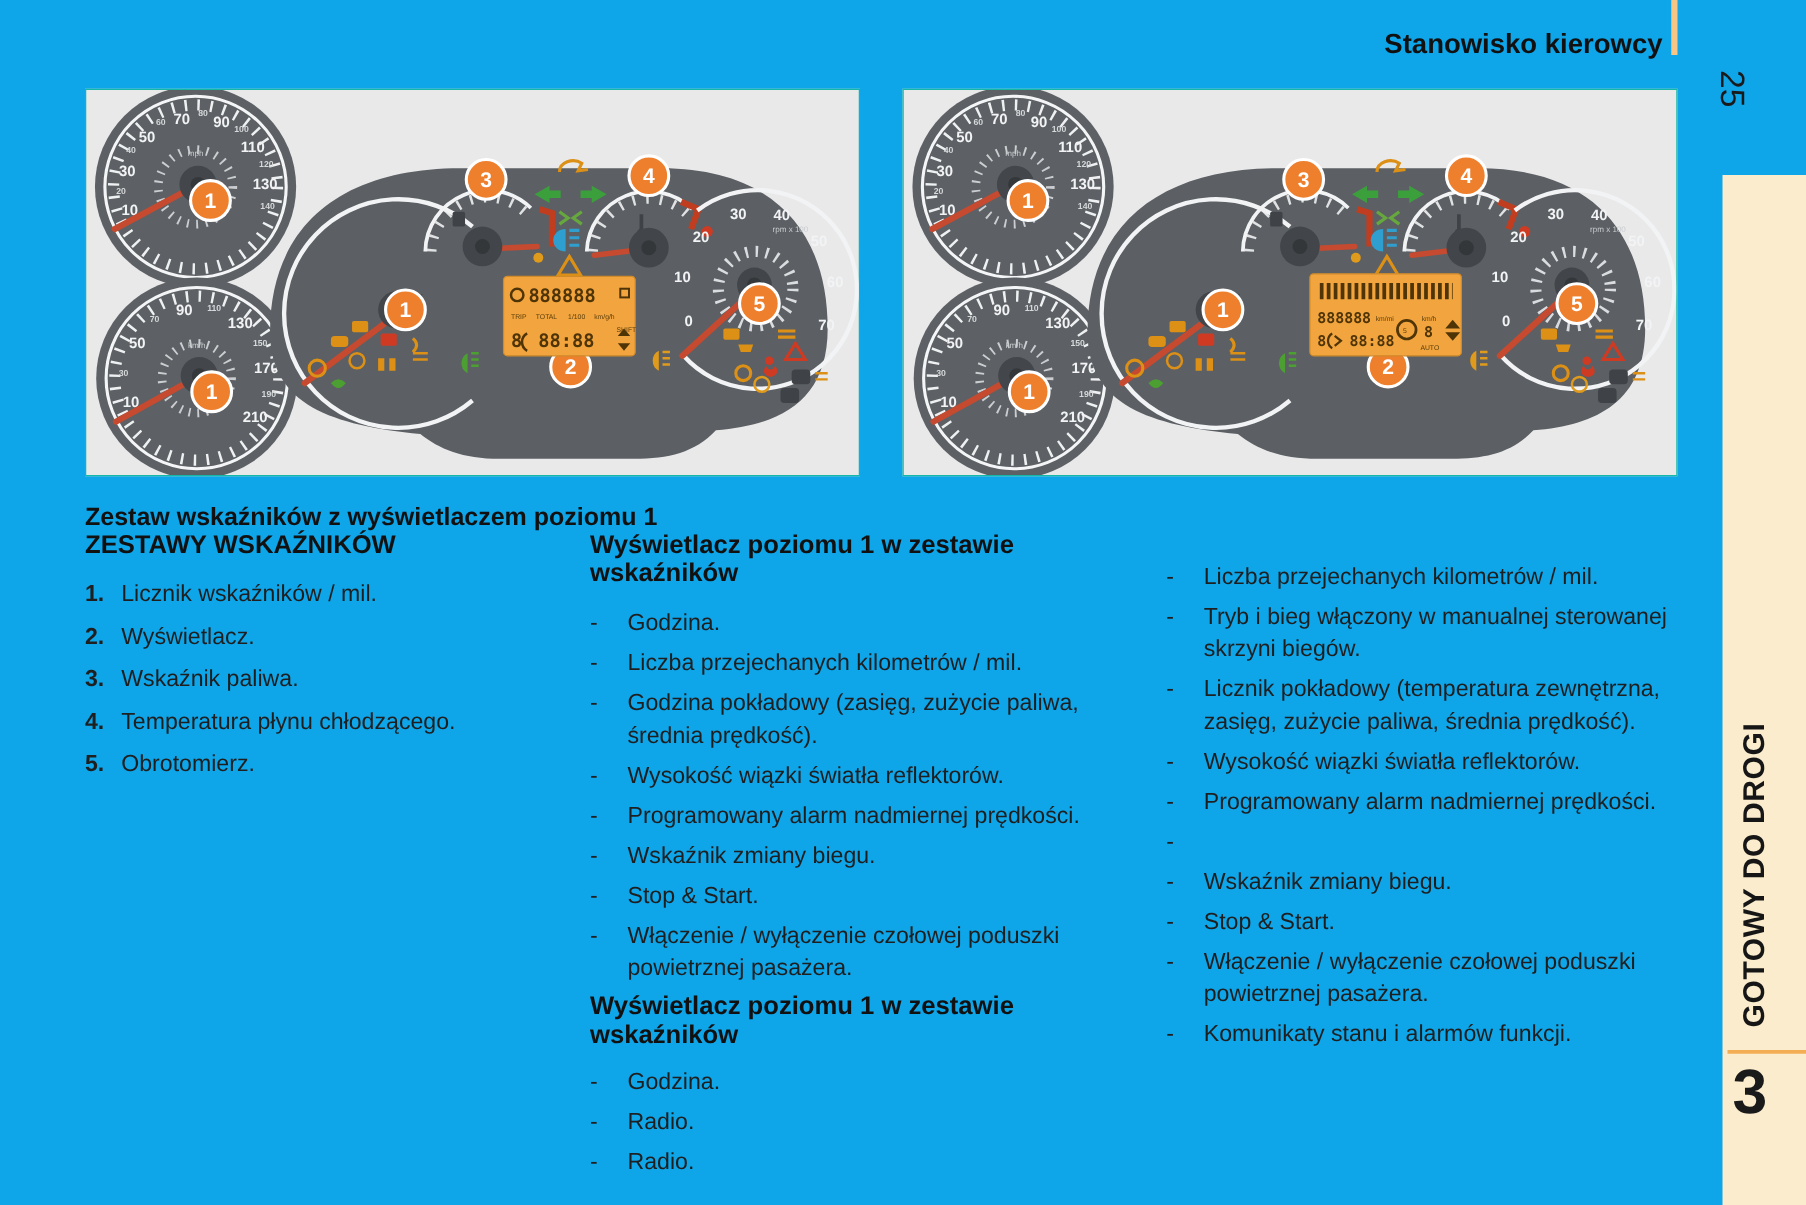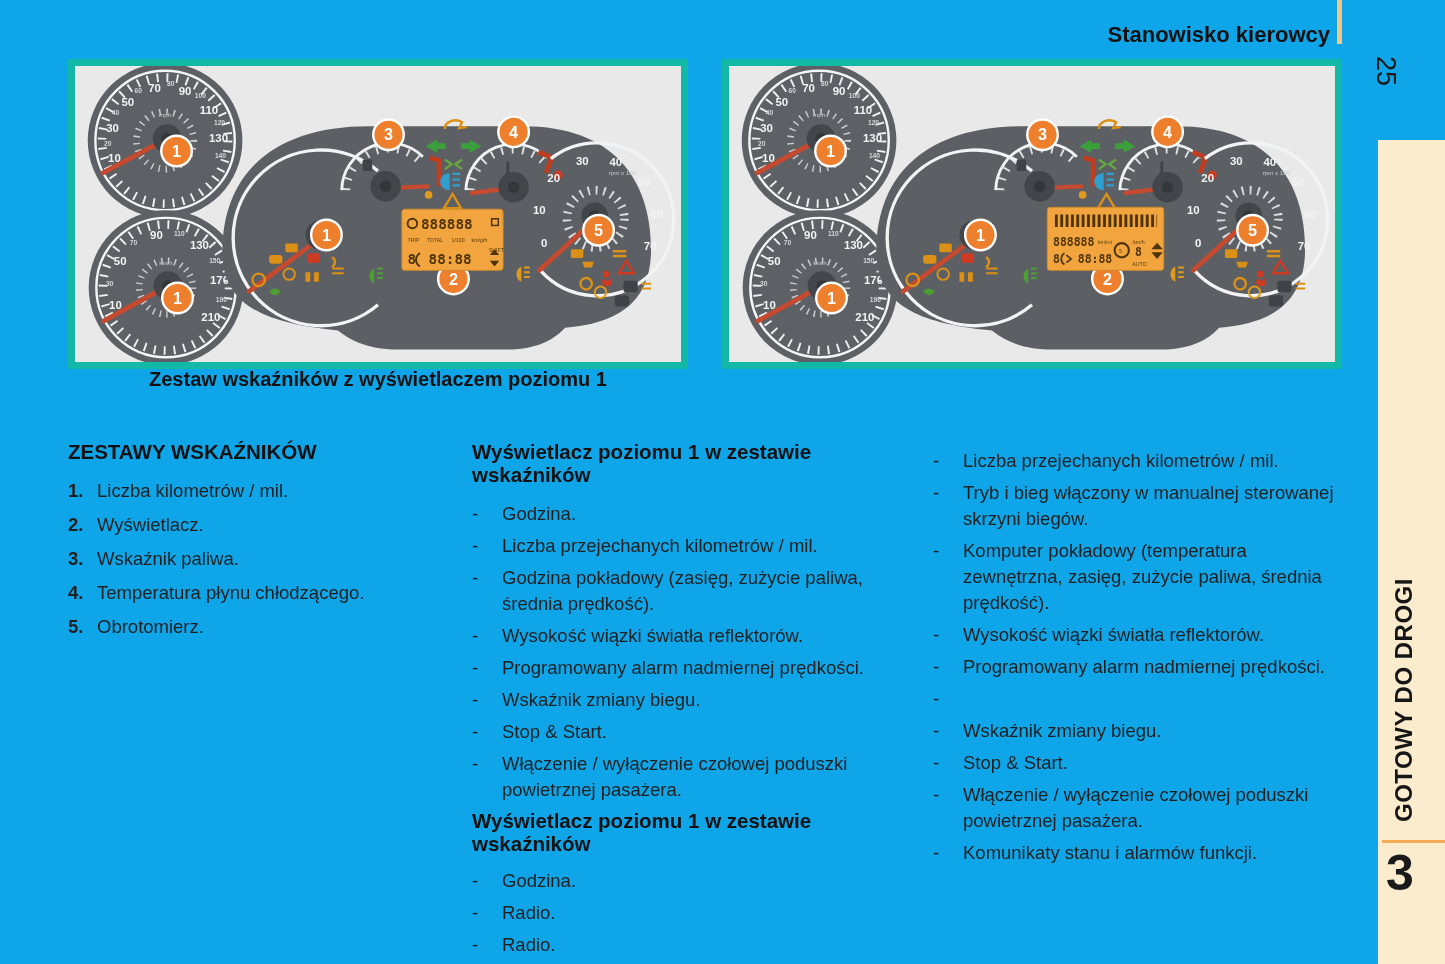--- a/index.html
+++ b/index.html
@@ -13,32 +13,32 @@
             transform:rotate(90deg);transform-origin:0 0;white-space:nowrap;}
 
   
   .side-tab{position:absolute;left:1378px;top:140px;width:67px;height:824px;background:#FBECCD;}
   .chapter-title{position:absolute;left:1390px;top:822px;font-size:24px;font-weight:bold;color:#161616;
                  transform:rotate(-90deg);transform-origin:0 0;white-space:nowrap;letter-spacing:.5px;}
   .chapter-rule{position:absolute;left:1382px;top:840px;width:63px;height:3px;background:#F3AE55;}
   .chapter-num{position:absolute;left:1386px;top:844px;font-size:50px;font-weight:bold;color:#1a1a1a;}
 
   
-  .figure{position:absolute;top:59px;width:620px;height:310px;background:#e9e9ea;border:7px solid #14b8a6;box-sizing:border-box;}
+  .figure{position:absolute;top:71px;width:620px;height:310px;background:#e9e9ea;border:1px solid #14b8a6;box-sizing:border-box;}
   #fig1{left:68px;} #fig2{left:722px;}
   .figure svg{display:block;width:100%;height:100%;}
-  .caption{position:absolute;top:368px;width:620px;text-align:center;font-size:20px;font-weight:bold;color:#111;}
+  .caption{position:absolute;top:403px;width:620px;text-align:left;font-size:20px;font-weight:bold;color:#111;}
   #cap1{left:68px;} #cap2{left:722px;}
 
   
   .col{position:absolute;}
   #col1{left:68px;top:424px;width:412px;}
   #col2{left:472px;top:424px;width:402px;}
   #col3{left:933px;top:448px;width:405px;}
-  .section-title{font-size:20.5px;font-weight:bold;line-height:23px;margin:16px 0 15px 0;color:#111;}
+  .section-title{font-size:20.5px;font-weight:bold;line-height:23px;margin:0 0 15px 0;color:#111;}
   #col2 .section-title.mid{margin-top:5px;margin-bottom:13px;}
   .li{display:flex;margin-bottom:8px;font-size:18.5px;line-height:26px;color:#1f1f1f;}
   .li .dash{width:30px;flex:none;}
   .li .num{width:29px;flex:none;font-weight:bold;}
   #col2 .li,#col3 .li{margin-bottom:6px;}
 
   
   .gn{fill:#f2f3f4;font-size:12px;font-weight:bold;font-family:"Liberation Sans",sans-serif;text-anchor:middle;}
   .gns{fill:#d7d9db;font-size:7px;font-weight:bold;font-family:"Liberation Sans",sans-serif;text-anchor:middle;}
   .gu{fill:#c9cccf;font-size:6.5px;font-family:"Liberation Sans",sans-serif;text-anchor:middle;}
@@ -294,21 +294,21 @@
       </g>
     </svg>
   </div>
 
   <div class="caption" id="cap1">Zestaw wskaźników z wyświetlaczem poziomu 1</div>
 
   <div class="col" id="col1">
     <h2 class="section-title">ZESTAWY WSKAŹNIKÓW</h2>
     <div class="li">
         <span class="num">1.</span>
-        <span>Liczba kilometrów / mil.</span>
+        <span>Licznik wskaźników / mil.</span>
       </div>
     <div class="li">
         <span class="num">2.</span>
         <span>Wyświetlacz.</span>
       </div>
     <div class="li">
         <span class="num">3.</span>
         <span>Wskaźnik paliwa.</span>
       </div>
     <div class="li">
@@ -374,21 +374,21 @@
     <div class="li">
         <span class="dash">-</span>
         <span>Liczba przejechanych kilometrów / mil.</span>
       </div>
     <div class="li">
         <span class="dash">-</span>
         <span>Tryb i bieg włączony w manualnej sterowanej skrzyni biegów.</span>
       </div>
     <div class="li">
         <span class="dash">-</span>
-        <span>Komputer pokładowy (temperatura zewnętrzna, zasięg, zużycie paliwa, średnia prędkość).</span>
+        <span>Licznik pokładowy (temperatura zewnętrzna, zasięg, zużycie paliwa, średnia prędkość).</span>
       </div>
     <div class="li">
         <span class="dash">-</span>
         <span>Wysokość wiązki światła reflektorów.</span>
       </div>
     <div class="li">
         <span class="dash">-</span>
         <span>Programowany alarm nadmiernej prędkości.</span>
       </div>
     <div class="li">

